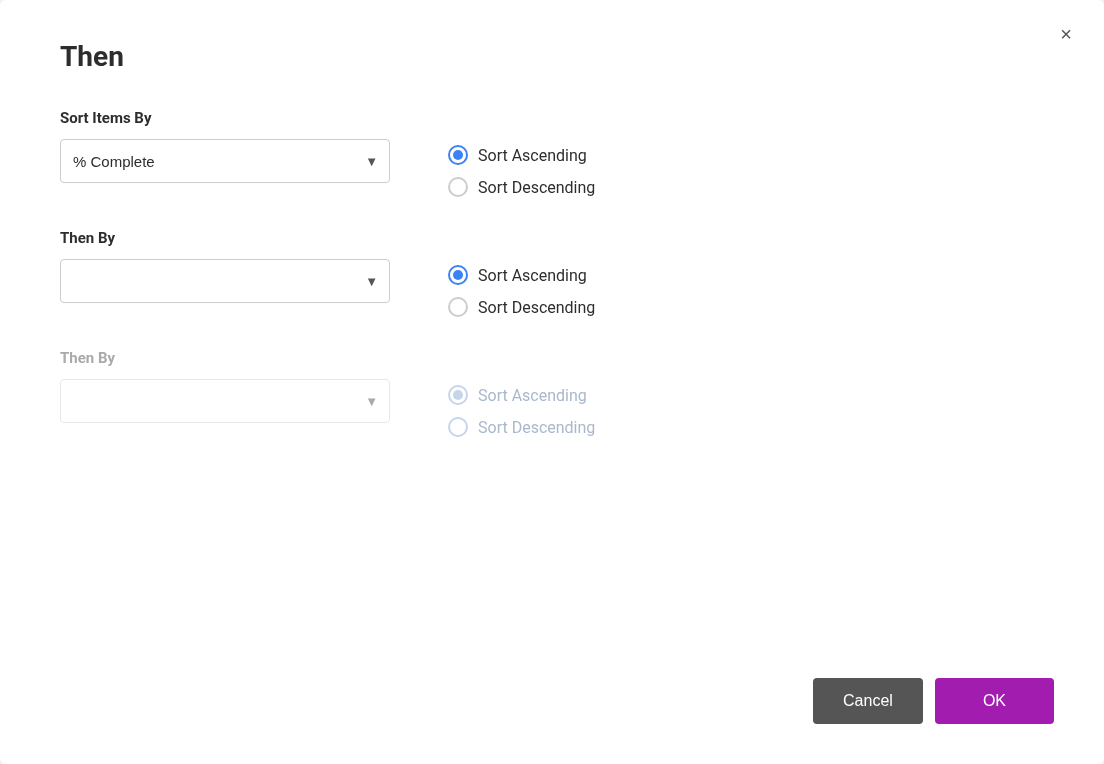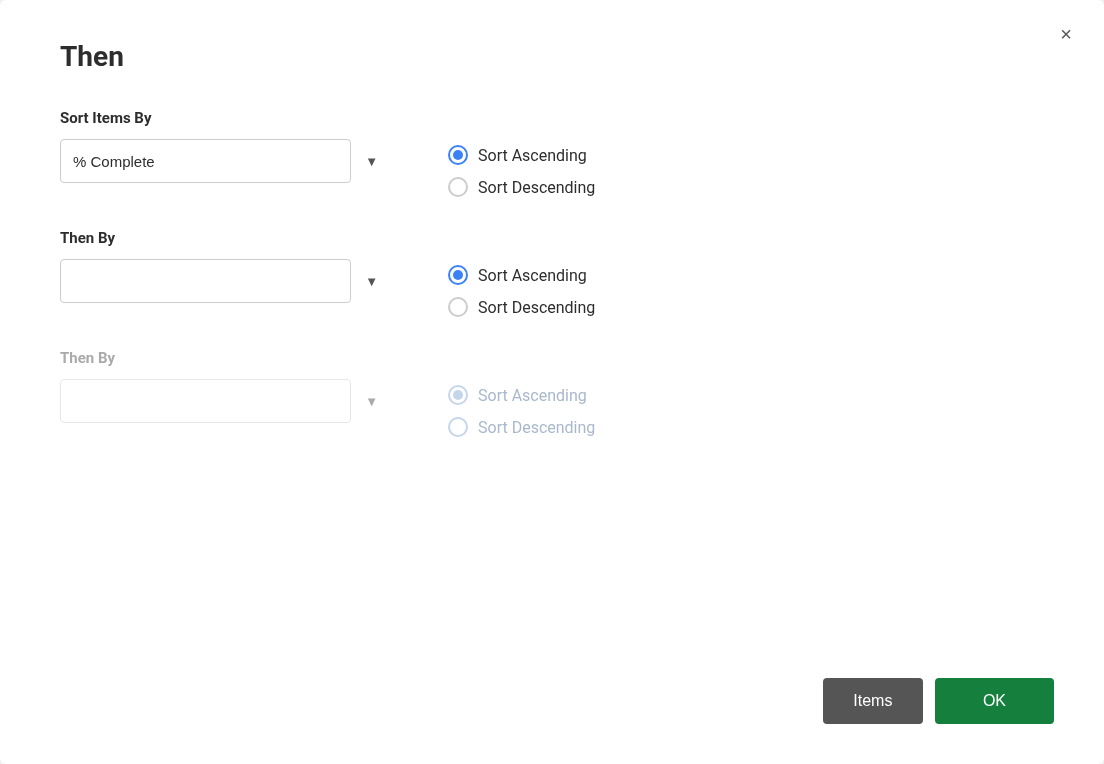--- a/index.html
+++ b/index.html
@@ -68,21 +68,21 @@
       font-weight: 700;
       color: #2d2d2d;
       margin-bottom: 4px;
     }
 
     .section-label.disabled {
       color: #aaa;
     }
 
     .sort-select {
-      width: 291px;
+      width: 330px;
       height: 44px;
       border: 1.5px solid #ccc;
       border-radius: 4px;
       padding: 0 12px;
       font-size: 15px;
       color: #2d2d2d;
       background: #fff;
       appearance: none;
       -webkit-appearance: none;
       background-image: none;
@@ -180,21 +180,21 @@
       border: none;
       border-radius: 4px;
       padding: 14px 30px;
       font-size: 16px;
       font-weight: 500;
       cursor: pointer;
       min-width: 100px;
     }
 
     .btn-ok {
-      background: #15803d;
+      background: #a21caf;
       color: #fff;
       border: none;
       border-radius: 4px;
       padding: 14px 48px;
       font-size: 16px;
       font-weight: 500;
       cursor: pointer;
       min-width: 100px;
     }
   </style>
@@ -281,16 +281,16 @@
       </label>
       <label class="radio-option">
 
         <div class="radio-custom disabled"></div>
         <span class="radio-label disabled">Sort Descending</span>
       </label>
     </div>
   </div>
 
   <div class="bottom-buttons">
-    <button class="btn-cancel">Items</button>
+    <button class="btn-cancel">Cancel</button>
     <button class="btn-ok">OK</button>
   </div>
 </div>
 
 </body></html>

